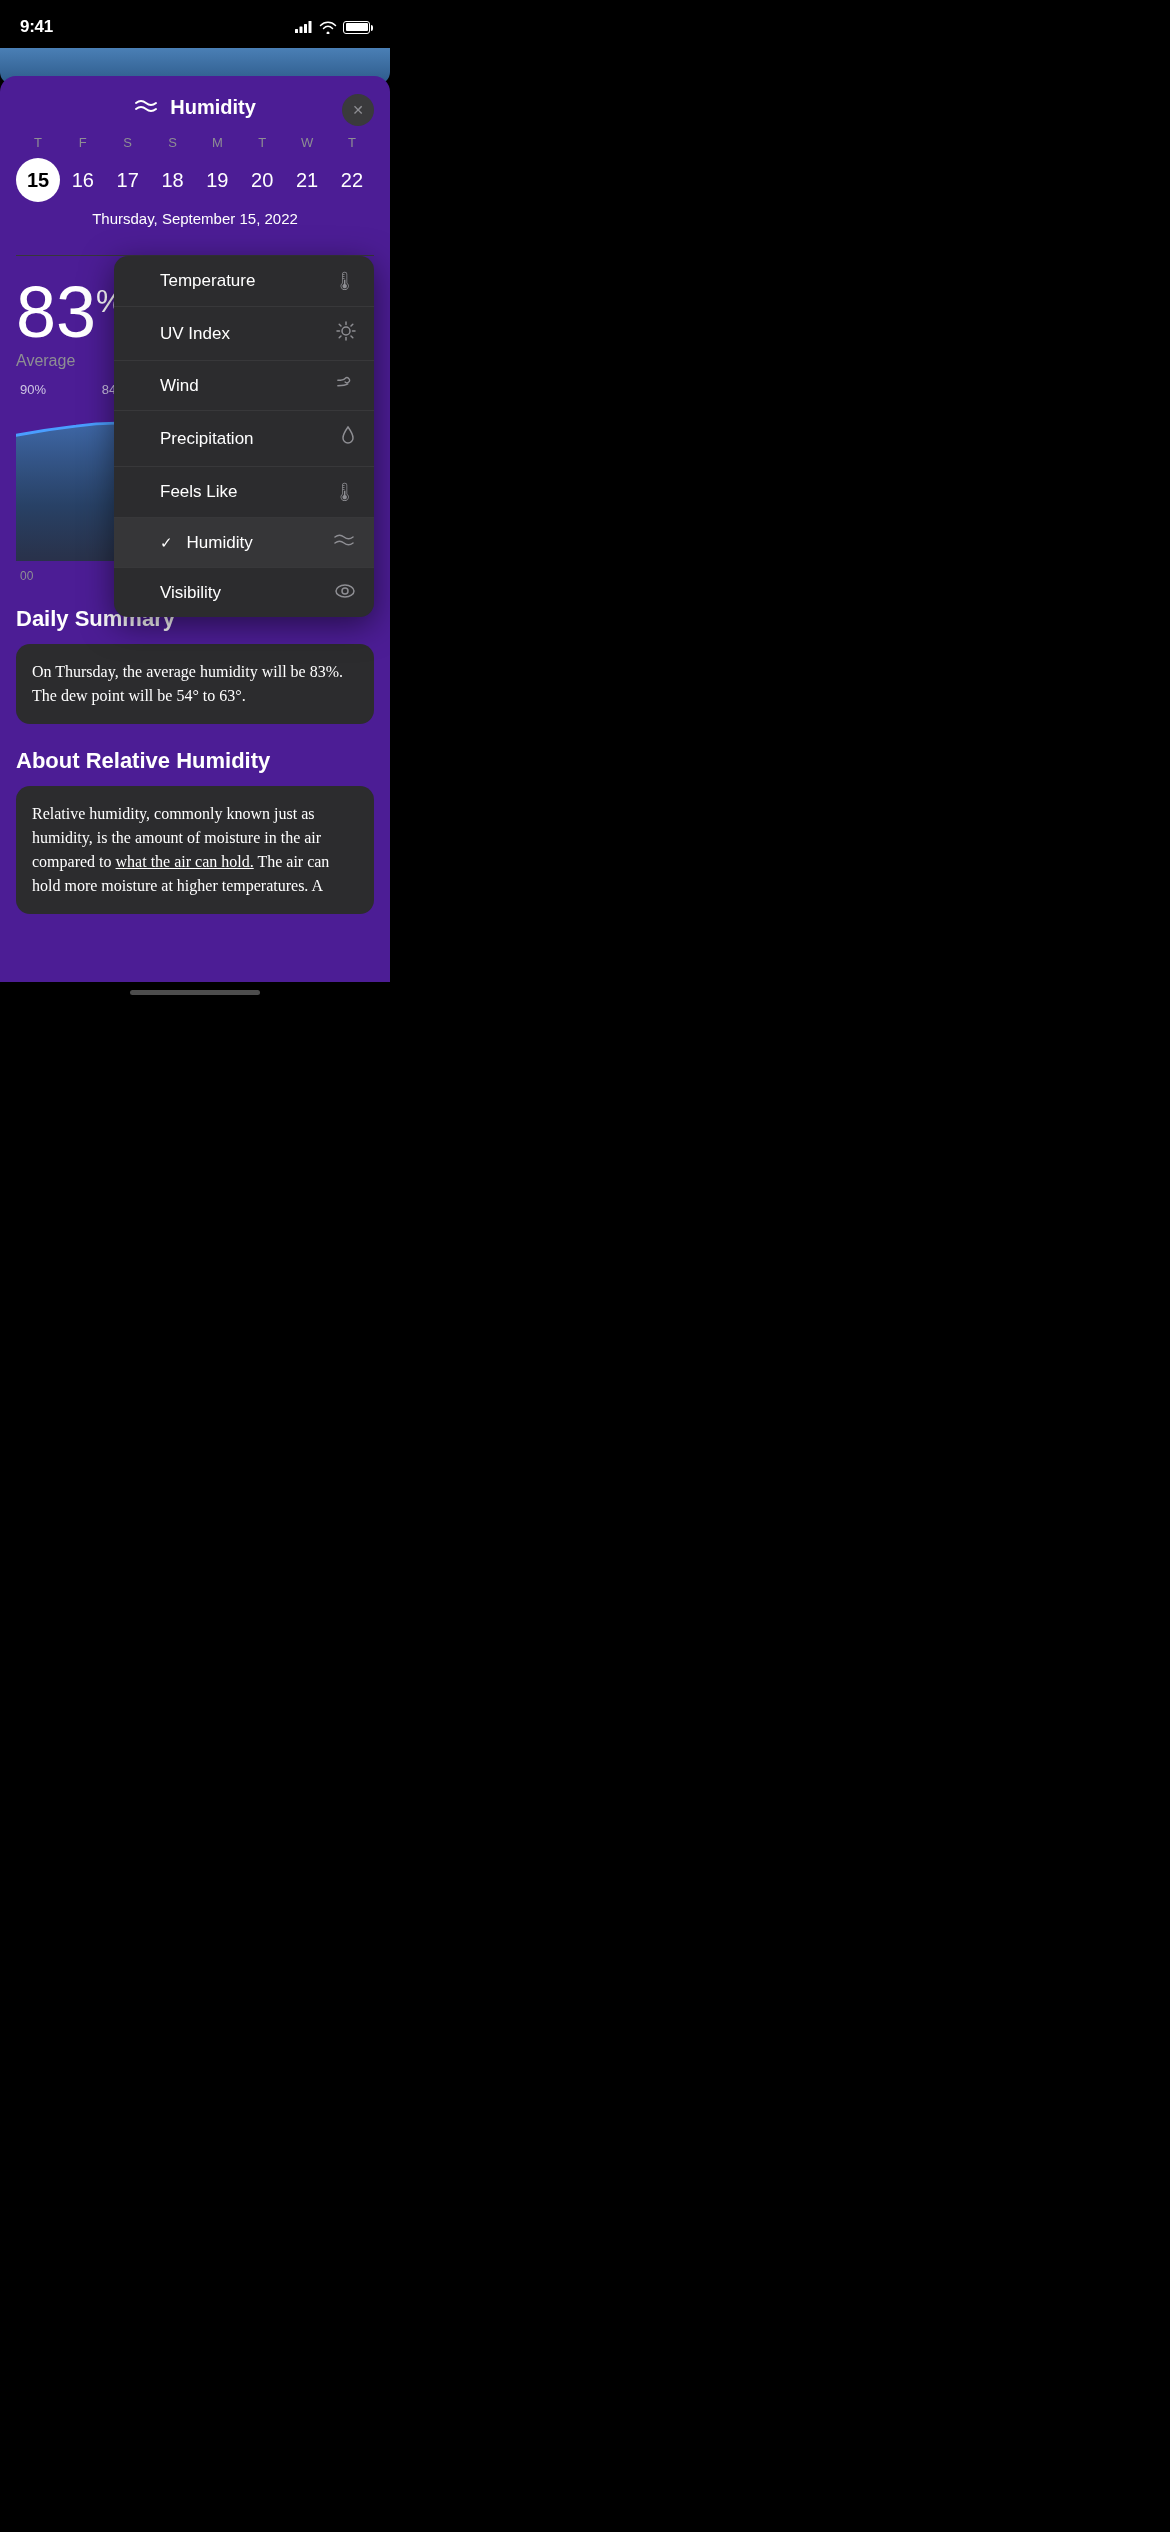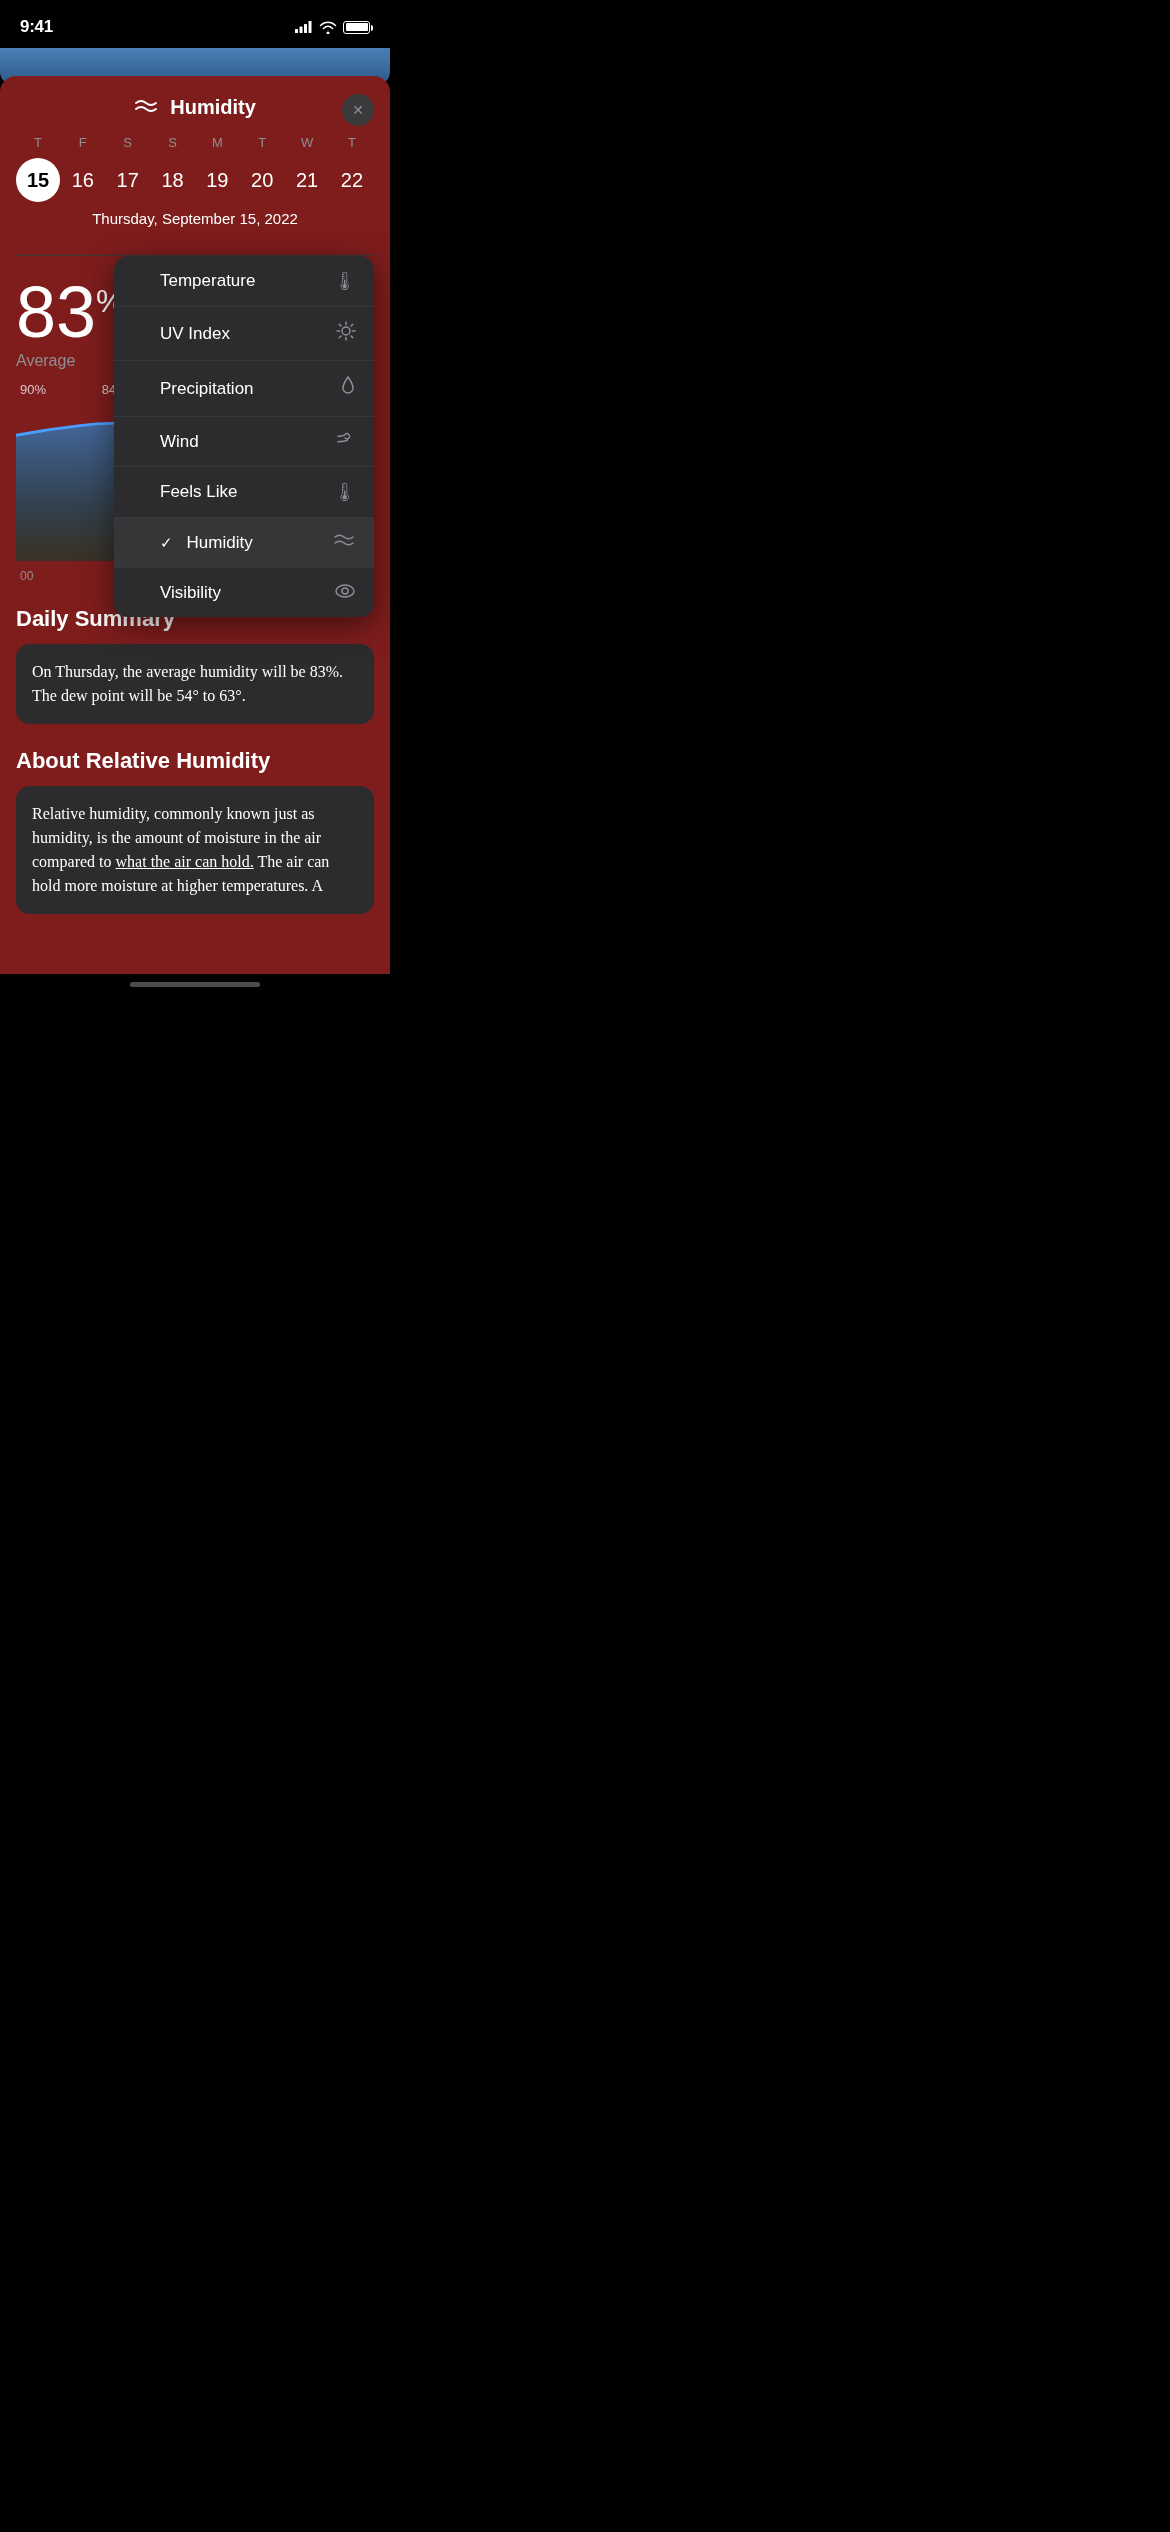--- a/index.html
+++ b/index.html
@@ -37,24 +37,24 @@
     
     .top-gradient-bar {
       height: 36px;
       background: linear-gradient(180deg, #4a7fb5 0%, #2d5a8a 100%);
       border-radius: 0 0 12px 12px;
       margin: 0 0 0 0;
     }
 
     
     .sheet {
-      background: #7f1d1d;
+      background: #4c1d95;
       border-radius: 16px 16px 0 0;
       margin-top: -8px;
-      padding-bottom: 20px;
+      padding-bottom: 28px;
     }
 
     
     .sheet-header {
       display: flex;
       justify-content: center;
       align-items: center;
       padding: 20px 16px 16px;
       position: relative;
     }
@@ -376,36 +376,36 @@
             <line x1="16.5" y1="10" x2="19" y2="10" stroke="#8e8e93" stroke-width="1.5" stroke-linecap="round"></line>
             <line x1="3.2" y1="3.2" x2="5" y2="5" stroke="#8e8e93" stroke-width="1.5" stroke-linecap="round"></line>
             <line x1="15" y1="15" x2="16.8" y2="16.8" stroke="#8e8e93" stroke-width="1.5" stroke-linecap="round"></line>
             <line x1="16.8" y1="3.2" x2="15" y2="5" stroke="#8e8e93" stroke-width="1.5" stroke-linecap="round"></line>
             <line x1="5" y1="15" x2="3.2" y2="16.8" stroke="#8e8e93" stroke-width="1.5" stroke-linecap="round"></line>
           </svg>
         </span>
       </div>
       <div class="dropdown-item">
         <div class="item-left">
-          <span>Precipitation</span>
-        </div>
-        <span class="dropdown-icon">
-          <svg width="16" height="22" viewBox="0 0 16 22" fill="none">
-            <path d="M8 2 Q13 9 13 13 A5 5 0 0 1 3 13 Q3 9 8 2z" stroke="#8e8e93" stroke-width="1.5" fill="none"></path>
-          </svg>
-        </span>
-      </div>
-      <div class="dropdown-item">
-        <div class="item-left">
           <span>Wind</span>
         </div>
         <span class="dropdown-icon">
           <svg width="20" height="16" viewBox="0 0 22 16" fill="none">
             <path d="M2 5 Q8 5 10 3 Q12 1 14 3 Q16 5 14 7 Q12 9 10 7" stroke="#8e8e93" stroke-width="1.5" stroke-linecap="round" fill="none"></path>
             <path d="M2 11 Q10 11 13 9" stroke="#8e8e93" stroke-width="1.5" stroke-linecap="round" fill="none"></path>
+          </svg>
+        </span>
+      </div>
+      <div class="dropdown-item">
+        <div class="item-left">
+          <span>Precipitation</span>
+        </div>
+        <span class="dropdown-icon">
+          <svg width="16" height="22" viewBox="0 0 16 22" fill="none">
+            <path d="M8 2 Q13 9 13 13 A5 5 0 0 1 3 13 Q3 9 8 2z" stroke="#8e8e93" stroke-width="1.5" fill="none"></path>
           </svg>
         </span>
       </div>
       <div class="dropdown-item">
         <div class="item-left">
           <span>Feels Like</span>
         </div>
         <span class="dropdown-icon">🌡</span>
       </div>
       <div class="dropdown-item" style="background: rgba(255,255,255,0.05);">

